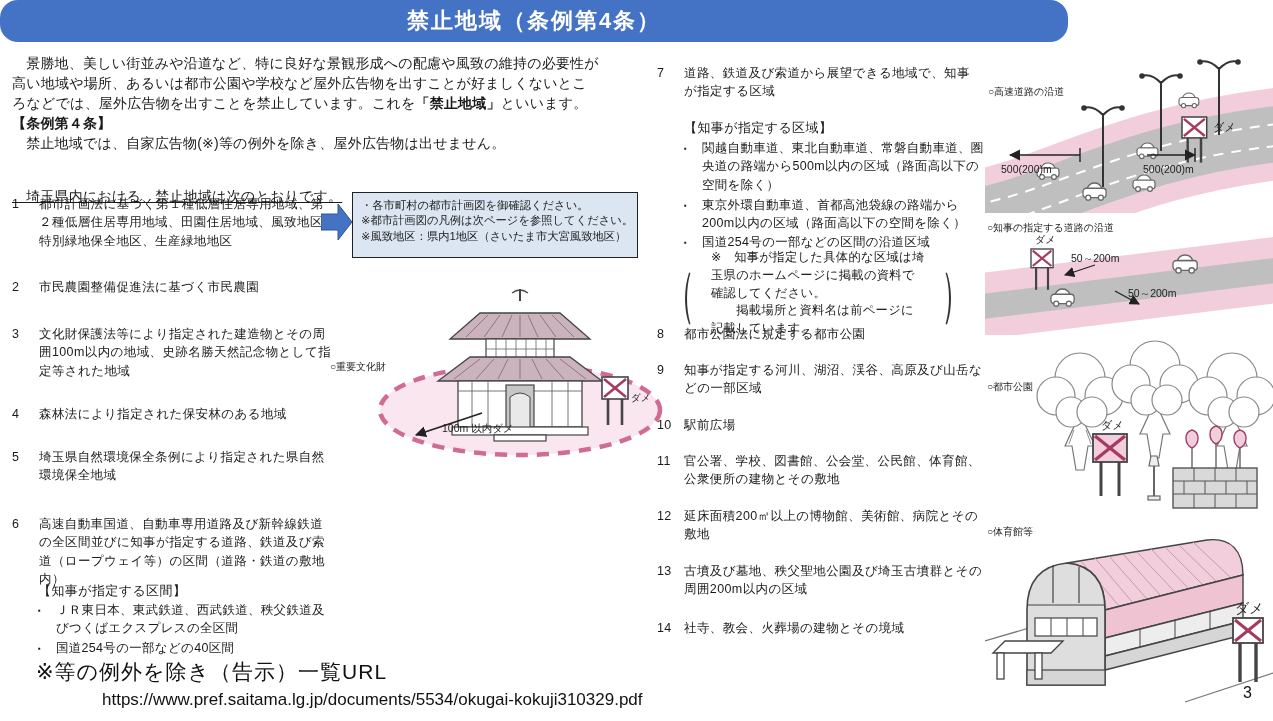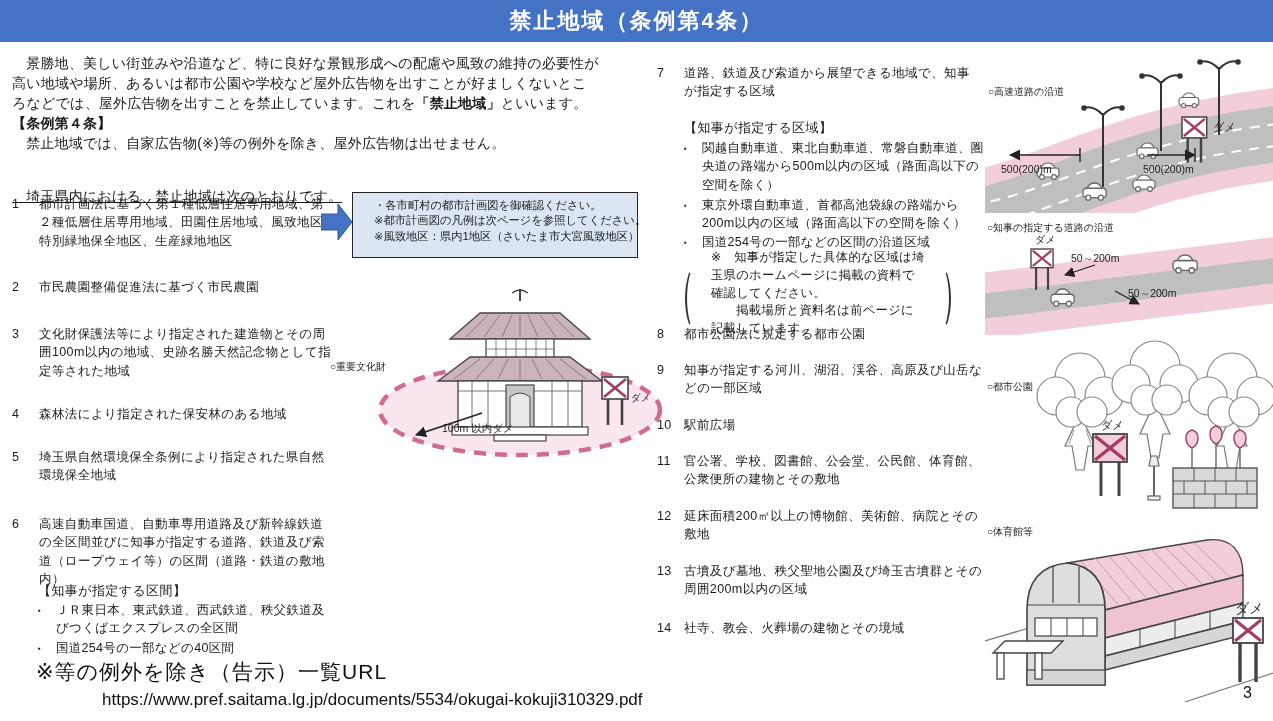--- a/index.html
+++ b/index.html
@@ -1,35 +1,35 @@
 <!DOCTYPE html>
 <html><head>
 <meta charset="utf-8">
 <style>
   html,body{margin:0;padding:0;background:#fff;}
   .page{position:relative;width:1273px;height:721px;background:#ffffff;overflow:hidden;
         font-family:"Liberation Sans","DejaVu Sans",sans-serif;color:#1a1a1a;}
-  .hdr{position:absolute;left:0;top:0;width:1273px;height:42px;background:#4472C4;
-       display:flex;align-items:center;justify-content:center;}
+  .hdr{position:absolute;left:0;top:0;width:1068px;height:42px;background:#4472C4;
+       display:flex;align-items:center;justify-content:center;border-radius:18px;}
   .hdr-title{color:#ffffff;font-size:22px;font-weight:bold;letter-spacing:2px;}
   .intro{position:absolute;left:12px;top:54px;width:588px;font-size:14px;line-height:1.42;letter-spacing:.2px;}
   .intro p{margin:0;}
   .intro .sp{margin-top:34px;text-decoration:underline;}
   .b{font-weight:bold;}
   .litem{position:absolute;display:flex;font-size:12.5px;line-height:1.46;letter-spacing:.4px;}
   .lcol{left:12px;width:324px;}
   .mcol{left:657px;width:326px;}
   .num{flex:none;width:27px;}
   .itxt{flex:1;}
   .subh{position:absolute;font-size:13px;letter-spacing:.4px;}
   .brow{position:absolute;display:flex;font-size:12.5px;line-height:1.46;letter-spacing:.3px;}
   .bmark{flex:none;width:18px;font-size:8px;padding-top:4px;}
   .callout{position:absolute;left:352px;top:192px;width:286px;height:66px;background:#DCE6F2;
            border:1.6px solid #222;box-sizing:border-box;padding:5px 8px;font-size:11.3px;line-height:1.36;}
-  .callout div{white-space:nowrap;margin-left:13px;}
+  .callout div{white-space:nowrap;}
   .arrow-block{position:absolute;left:321px;top:203px;}
   .paren-note{position:absolute;left:651px;top:249px;width:334px;display:flex;align-items:center;}
   .bigparen{flex:none;font-size:60px;font-weight:100;color:#333;transform:scaleX(.45);line-height:1;}
   .pn-text{flex:1;font-size:12.3px;line-height:1.45;letter-spacing:.3px;white-space:pre-line;}
   .fig{position:absolute;}
   .fig svg{display:block;}
   .fig-label{font-size:10px;fill:#222;}
   .fig-small{font-size:10.5px;fill:#222;}
   .dame-t{font-size:11px;fill:#222;}
   .footer-note{position:absolute;left:36px;top:658px;font-size:21px;letter-spacing:1px;color:#111;}

